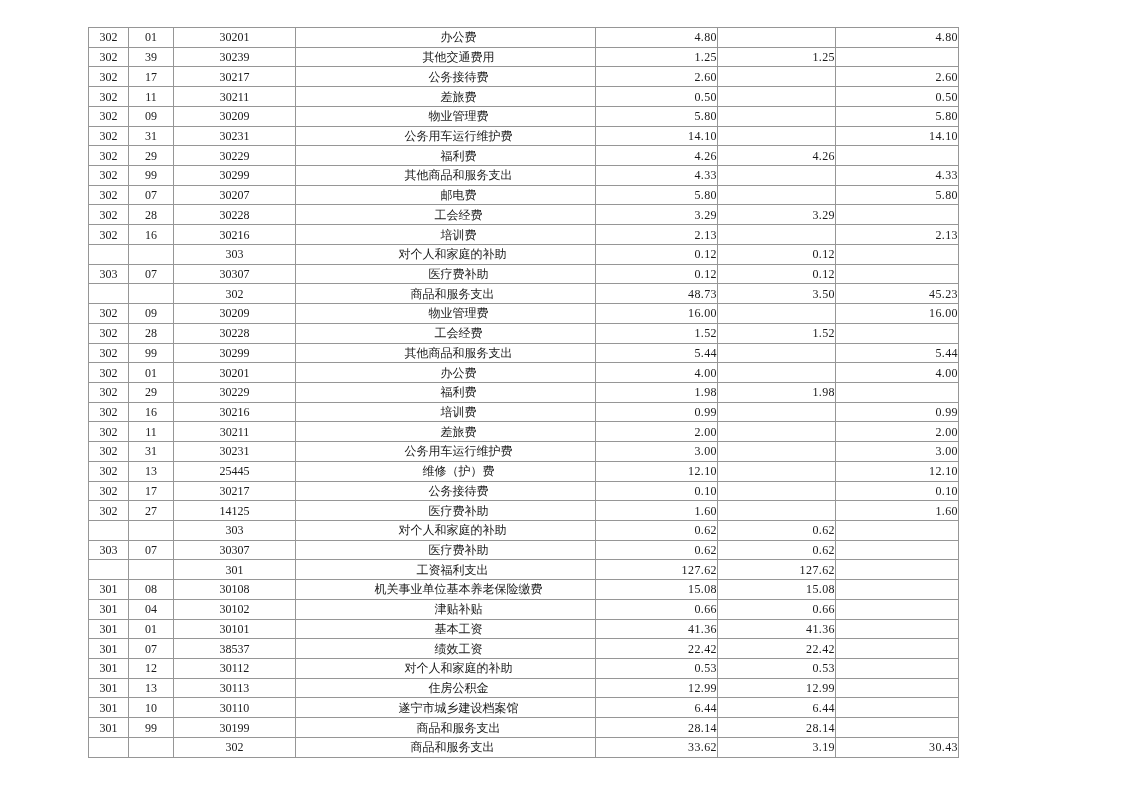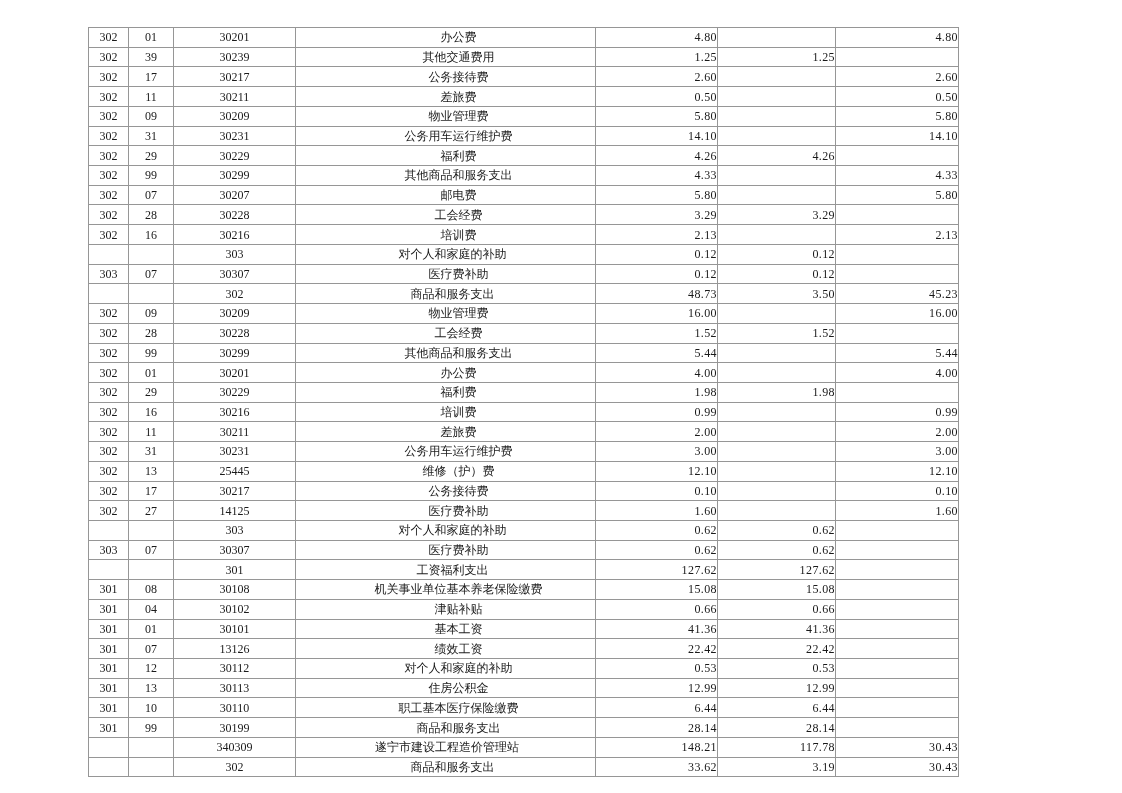--- a/index.html
+++ b/index.html
@@ -333,21 +333,21 @@
           <td class="c-center">01</td>
           <td class="c-code">30101</td>
           <td class="c-name indent-2">基本工资</td>
           <td class="c-num">41.36</td>
           <td class="c-num">41.36</td>
           <td class="c-num"></td>
         </tr>
         <tr>
           <td class="c-center">301</td>
           <td class="c-center">07</td>
-          <td class="c-code">13126</td>
+          <td class="c-code">38537</td>
           <td class="c-name indent-2">绩效工资</td>
           <td class="c-num">22.42</td>
           <td class="c-num">22.42</td>
           <td class="c-num"></td>
         </tr>
         <tr>
           <td class="c-center">301</td>
           <td class="c-center">12</td>
           <td class="c-code">30112</td>
           <td class="c-name indent-2">对个人和家庭的补助</td>
@@ -361,46 +361,37 @@
           <td class="c-code">30113</td>
           <td class="c-name indent-2">住房公积金</td>
           <td class="c-num">12.99</td>
           <td class="c-num">12.99</td>
           <td class="c-num"></td>
         </tr>
         <tr>
           <td class="c-center">301</td>
           <td class="c-center">10</td>
           <td class="c-code">30110</td>
-          <td class="c-name indent-2">职工基本医疗保险缴费</td>
+          <td class="c-name indent-2">遂宁市城乡建设档案馆</td>
           <td class="c-num">6.44</td>
           <td class="c-num">6.44</td>
           <td class="c-num"></td>
         </tr>
         <tr>
           <td class="c-center">301</td>
           <td class="c-center">99</td>
           <td class="c-code">30199</td>
           <td class="c-name indent-2">商品和服务支出</td>
           <td class="c-num">28.14</td>
           <td class="c-num">28.14</td>
           <td class="c-num"></td>
         </tr>
         <tr>
           <td class="c-center"></td>
           <td class="c-center"></td>
-          <td class="c-code">340309</td>
-          <td class="c-name indent-0">遂宁市建设工程造价管理站</td>
-          <td class="c-num">148.21</td>
-          <td class="c-num">117.78</td>
-          <td class="c-num">30.43</td>
-        </tr>
-        <tr>
-          <td class="c-center"></td>
-          <td class="c-center"></td>
           <td class="c-code">302</td>
           <td class="c-name indent-1">商品和服务支出</td>
           <td class="c-num">33.62</td>
           <td class="c-num">3.19</td>
           <td class="c-num">30.43</td>
         </tr>
       </tbody>
   </table>
 </div>
 

